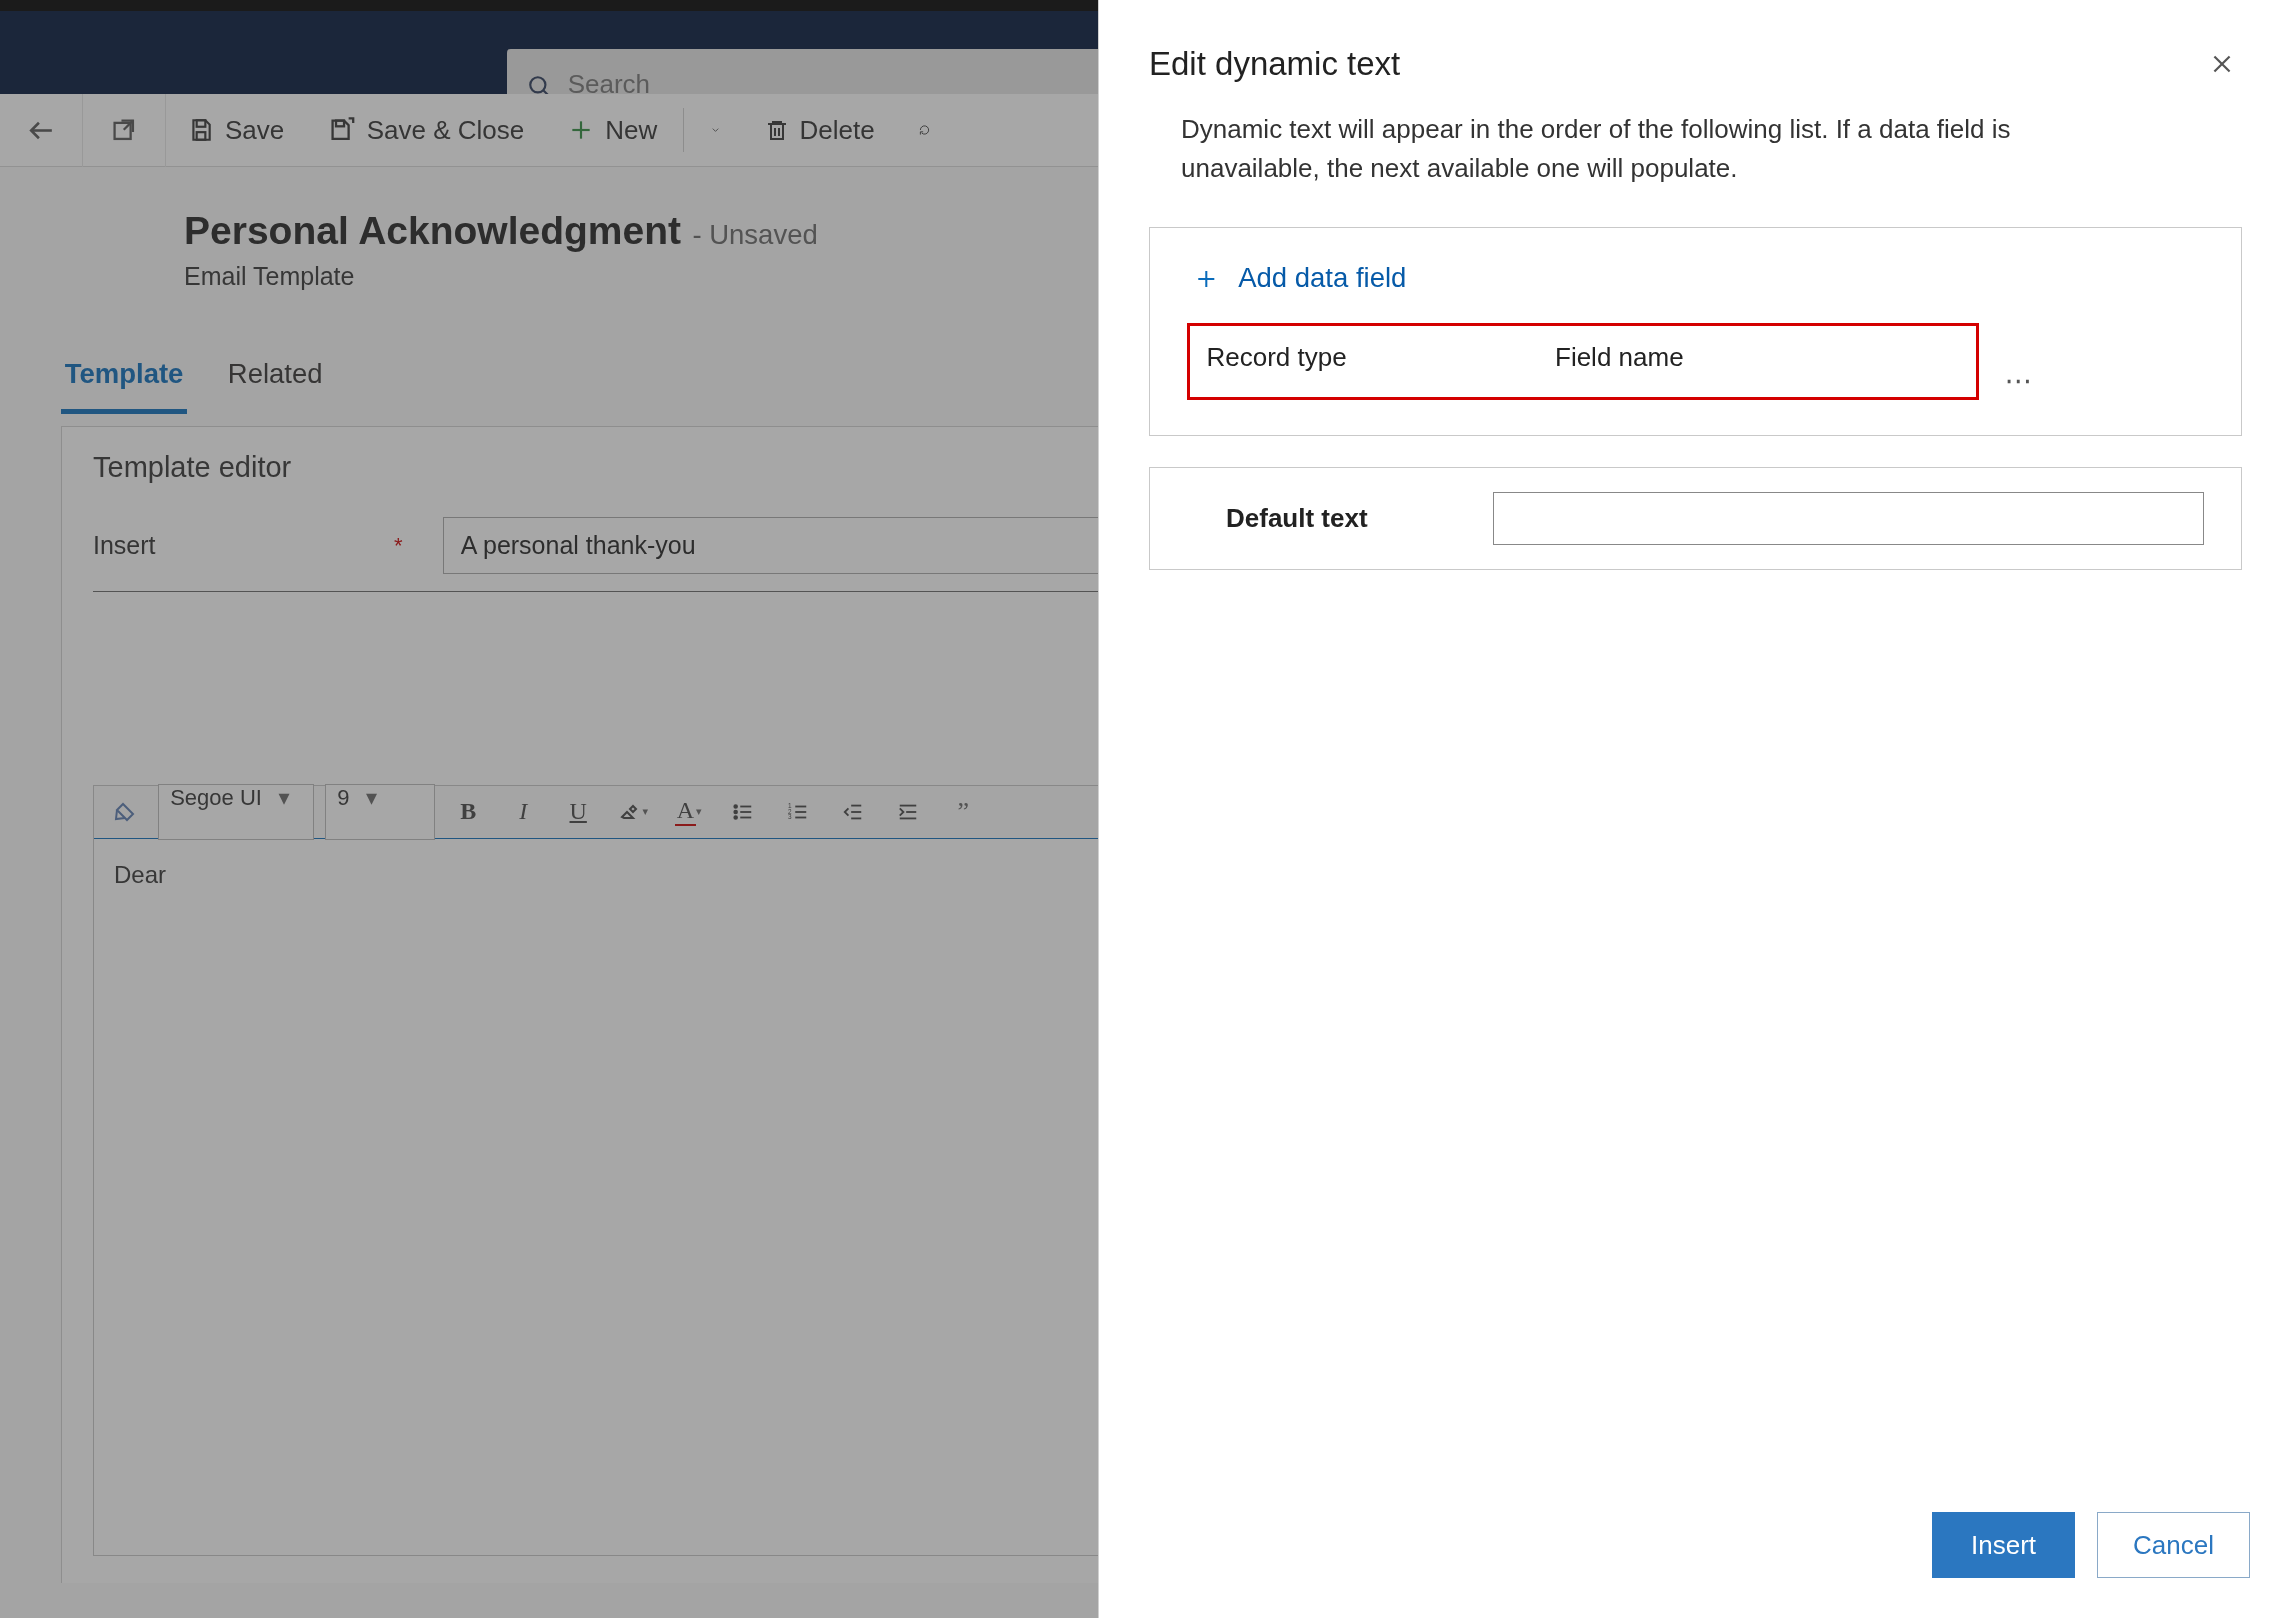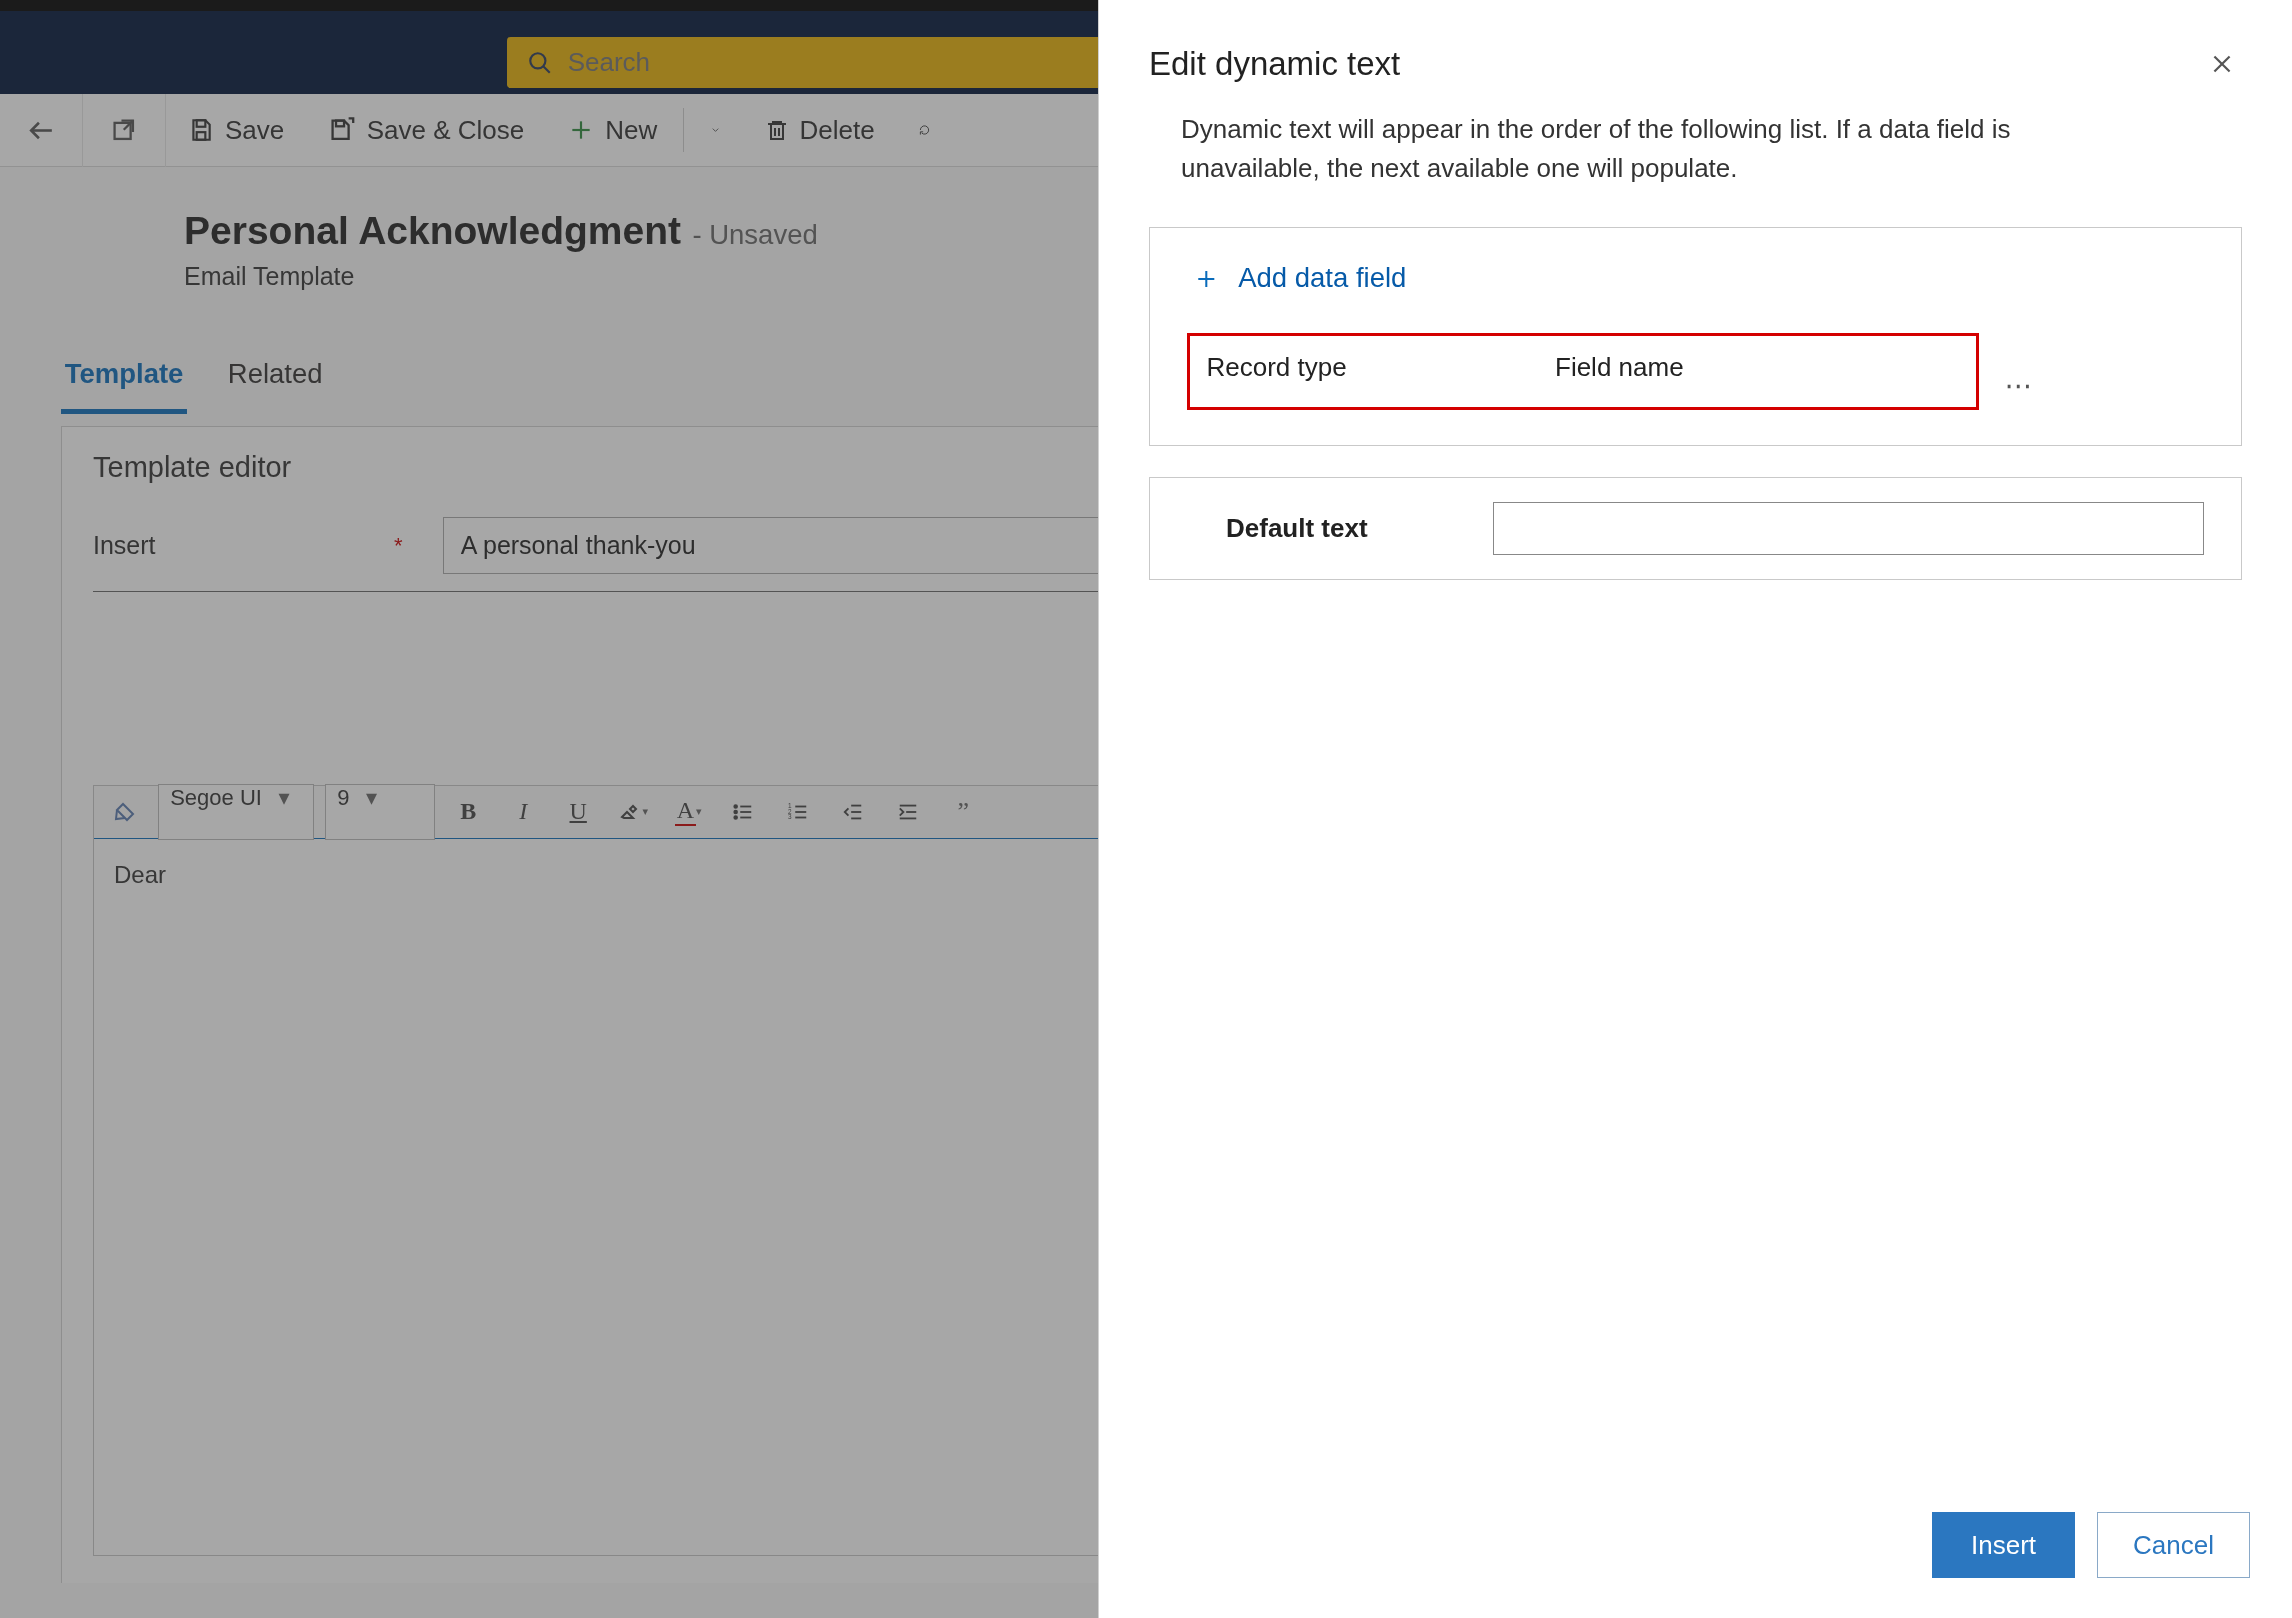--- a/index.html
+++ b/index.html
@@ -1,20 +1,20 @@
 <!DOCTYPE html>
 <html style="font-size:14.7px"><head>
 <meta charset="utf-8">
 <style>
 * { box-sizing: border-box; margin: 0; padding: 0; }
 html, body { width: 2292px; height: 1618px; font-family: "Segoe UI", Arial, sans-serif; overflow: hidden; background: #fff; }
 
 .top-banner { position: absolute; left: 0; top: 0; right: 0; height: 11px; background: #000; }
 .header-bar { position: absolute; left: 0; top: 11px; right: 0; height: 83px; background: #00143a; }
-.search-wrap { position: absolute; left: 507px; top: 26px; width: 955px; height: 51px; background: #eab308; border-radius: 3.7px; display: flex; align-items: center; }
+.search-wrap { position: absolute; left: 507px; top: 38px; width: 955px; height: 51px; background: #e5e5e5; border-radius: 3.7px; display: flex; align-items: flex-end; }
 .search-icon { margin-left: 20px; color: #2a3a5a; }
 .search-input { flex: 1; border: none; background: transparent; font-size: 26px; color: #394a6b; padding-left: 14.7px; outline: none; }
 
 .command-bar { position: absolute; left: 0; top: 94px; right: 0; height: 73px; background: #fff; border-bottom: 0.9px solid #d9d9d9; display: flex; align-items: center; }
 .cmd-btn { height: 73px; display: flex; align-items: center; justify-content: center; border-right: 0.9px solid #e5e5e5; font-size: 26px; color: #303030; padding: 0 22px; cursor: pointer; }
 .cmd-btn.noborder { border-right: none; }
 .cmd-icon { margin-right: 11px; color: #404040; display:inline-flex; }
 .cmd-sep { width: 0.9px; height: 44px; background: #d0d0d0; margin: 0 3.7px; }
 
 .page-area { position: absolute; left: 0; top: 167px; right: 0; bottom: 0; background: #fafafa; }
@@ -46,21 +46,21 @@
 .panel { position: absolute; right: 0; top: 0; bottom: 0; width: 1194px; background: #fff; border-left: 0.9px solid #d0d0d0; display: flex; flex-direction: column; }
 .panel-header { padding: 44px 50px 11px 50px; display: flex; align-items: center; }
 .panel-title { font-size: 33px; color: #222; font-weight: 400; flex: 1; }
 .panel-close { width: 40px; height: 40px; display: flex; align-items: center; justify-content: center; color: #555; cursor: pointer; font-size: 29px; }
 .panel-desc { padding: 14.7px 50px 0 50px; font-size: 26px; color: #333; line-height: 1.5; max-width: 1010px; margin-left: 32px; }
 .panel-body { padding: 39px 50px 0 50px; flex: 1; }
 
 .field-group { border: 0.9px solid #c9c9c9; padding: 24px 37px 35px 37px; }
 .add-row { display: flex; align-items: center; gap: 16.5px; font-size: 27.5px; color: #065aa8; cursor: pointer; padding: 5.5px 0 5.5px 3.7px; margin-bottom: 9.2px; }
 .plus-ic { color: #0a6cbb; font-size: 31px; font-weight: 300; }
-.highlight-box { border: 3.7px solid #d40000; padding: 16.5px 16.5px 24px 16.5px; margin-top: 19px; display: flex; flex-direction: column; }
+.highlight-box { border: 3.7px solid #d40000; padding: 16.5px 16.5px 24px 16.5px; margin-top: 9px; display: flex; flex-direction: column; }
 .labels-row { display: flex; gap: 27.5px; }
 .col-label { font-size: 26px; color: #222; width: 321px; font-weight: 400; }
 .selects-row { display: flex; gap: 27.5px; margin-top: 20px; align-items: center; }
 .fake-select { width: 321px; height: 53px; border: 0.9px solid #888; display: flex; align-items: center; justify-content: space-between; padding: 0 14.7px; font-size: 26px; color: #222; background: #fff; cursor: pointer; }
 .chev { color: #666; }
 .more-dots { margin-left: 26px; color: #555; font-size: 27.5px; letter-spacing: 3.7px; cursor: pointer; }
 
 .default-group { border: 0.9px solid #c9c9c9; margin-top: 31px; padding: 24px 37px; display: flex; align-items: center; gap: 37px; }
 .default-label { font-size: 26px; color: #222; font-weight: 600; width: 230px; margin-left: 39px; }
 .default-input { flex: 1; height: 53px; border: 0.9px solid #888; background: #fff; font-size: 26px; padding: 0 13px; }

